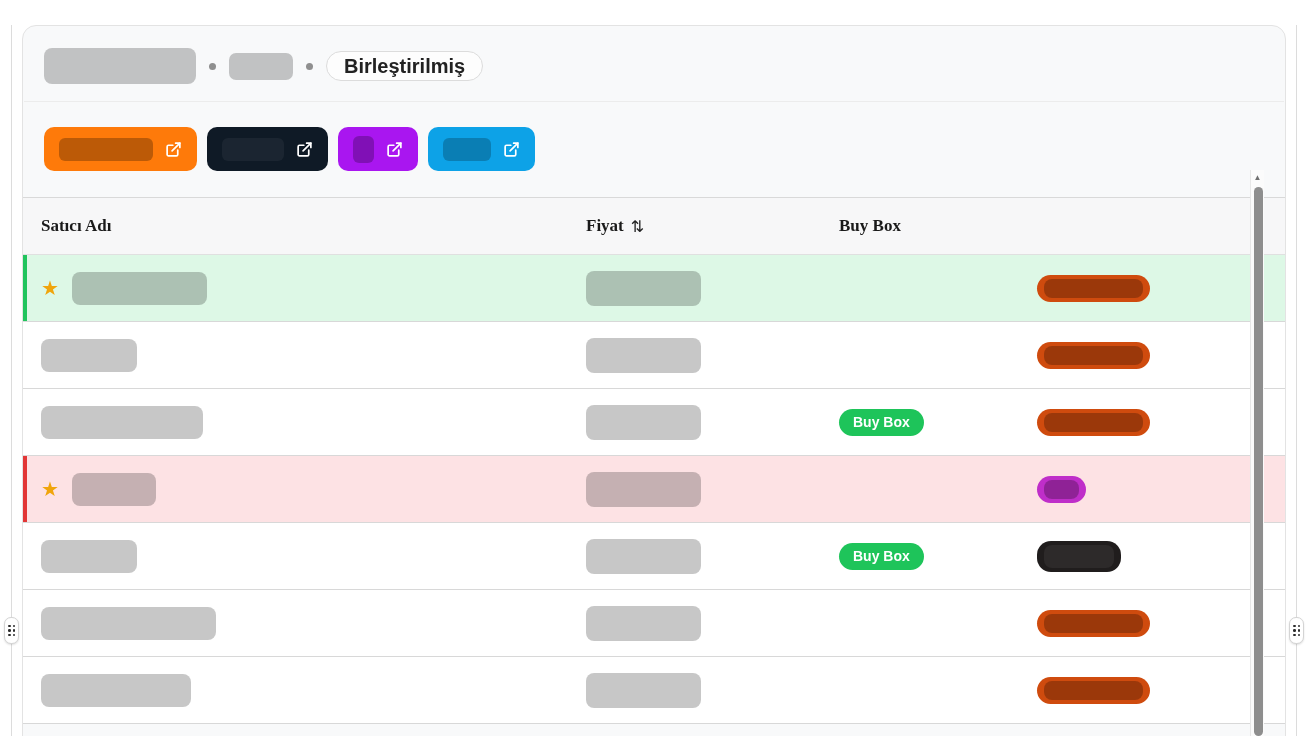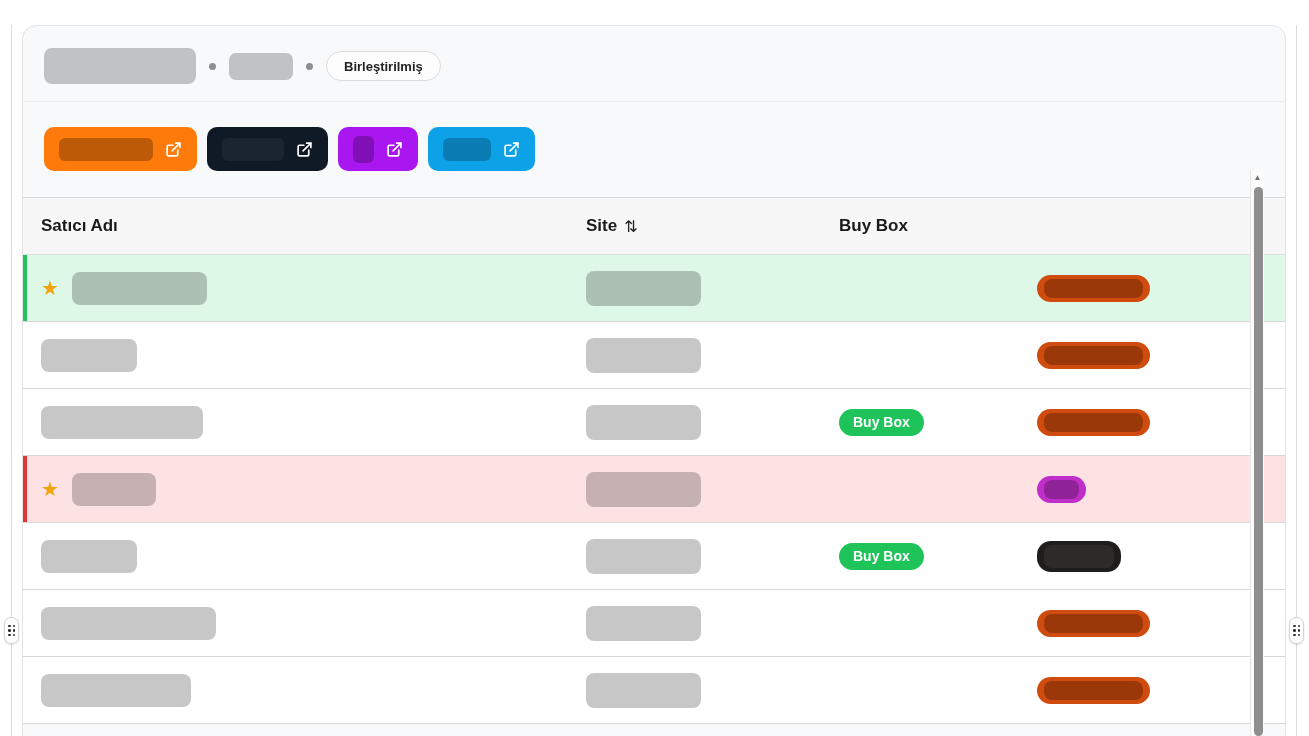--- a/index.html
+++ b/index.html
@@ -20,41 +20,41 @@
   .card { position:absolute; left:22px; top:25px; width:1264px; height:760px;
           background:#f8f9fa; border:1px solid #e3e3e3; border-radius:14px 14px 0 0; overflow:hidden; }
 
   
   .crumbs { display:flex; align-items:center; padding:22px 21px 17px 21px; }
   .ph { background:rgba(0,0,0,0.22); border-radius:8px; }
   .crumb-lg { width:152px; height:36px; }
   .crumb-sm { width:64px; height:27px; border-radius:7px; }
   .dot { width:7px; height:7px; border-radius:50%; background:#8f8f8f; margin:0 13px; }
   .badge-pill { height:30px; padding:0 17px; display:flex; align-items:center; background:#fdfdfd;
-                border:1px solid #dcdcdc; border-radius:15px; font-size:13px; font-weight:600; color:#222; }
+                border:1px solid #dcdcdc; border-radius:15px; font-size:20px; font-weight:600; color:#222; }
 
   .hr { height:1px; background:#ececec; margin:0 1px; }
 
   
   .toolbar { display:flex; align-items:center; padding:25px 20px 26px 21px; }
   .btn { height:44px; border:none; border-radius:10px; display:flex; align-items:center;
          color:#fff; cursor:pointer; padding:0 15px; }
   .btn + .btn { margin-left:10px; }
   .btn .inner { border-radius:6px; margin-right:12px; }
   .btn-orange { width:153px; } .btn-orange .inner { width:98px; height:23px; background:rgba(0,0,0,0.26); }
   .btn-dark   { width:121px; } .btn-dark .inner   { width:68px; height:23px; background:rgba(255,255,255,0.05); }
   .btn-purple { width:80px;  } .btn-purple .inner { width:28px; height:27px; background:rgba(0,0,0,0.24); }
   .btn-blue   { width:107px; margin-left:auto; } .btn-blue .inner { width:55px; height:23px; background:rgba(0,0,0,0.22); }
   .ext-icon { display:flex; }
 
   
   .thead { height:58px; background:#f7f7f8; border-top:1px solid #d9d9d9; border-bottom:1px solid #e0e0e0;
            display:grid; grid-template-columns:545px 253px 198px 1fr; align-items:center;
            padding-left:18px; font-size:17px; font-weight:700; color:#1a1a1a; }
-  .th { display:flex; align-items:center; gap:7px; }
+  .th { display:flex; align-items:center; gap:7px;font-family:Liberation Serif, serif; }
   .sort { font-size:16px; font-weight:400; color:#222; cursor:pointer; }
   .tbody { background:#fff; }
   .row { height:67px; display:grid; grid-template-columns:545px 253px 198px 1fr; align-items:center;
          padding-left:18px; border-bottom:1px solid #d8d8d8; background:#fff; cursor:pointer; }
   .cell-name { display:flex; align-items:center; gap:13px; }
   .star { font-size:20px; line-height:1; }
   .name-ph { height:33px; border-radius:8px; }
   .price-ph { height:35px; border-radius:8px; }
   .bb-badge { height:27px; padding:0 14px; border-radius:14px; display:inline-flex; align-items:center;
               color:#fff; font-size:14px; font-weight:700; width:max-content; }
@@ -131,21 +131,21 @@
           </svg>
       </span>
     </button>
   </div>
 
   <div class="thead">
     <div class="th">
       <span>Satıcı Adı</span>
     </div>
     <div class="th">
-      <span>Site</span>
+      <span>Fiyat</span>
       <span class="sort">⇅</span>
     </div>
     <div class="th">
       <span>Buy Box</span>
     </div>
   </div>
 
   <div class="tbody">
   <div class="row" style="background: rgb(221, 248, 230); box-shadow: rgb(33, 196, 93) 4px 0px 0px inset;">
     <div class="cell-name">

